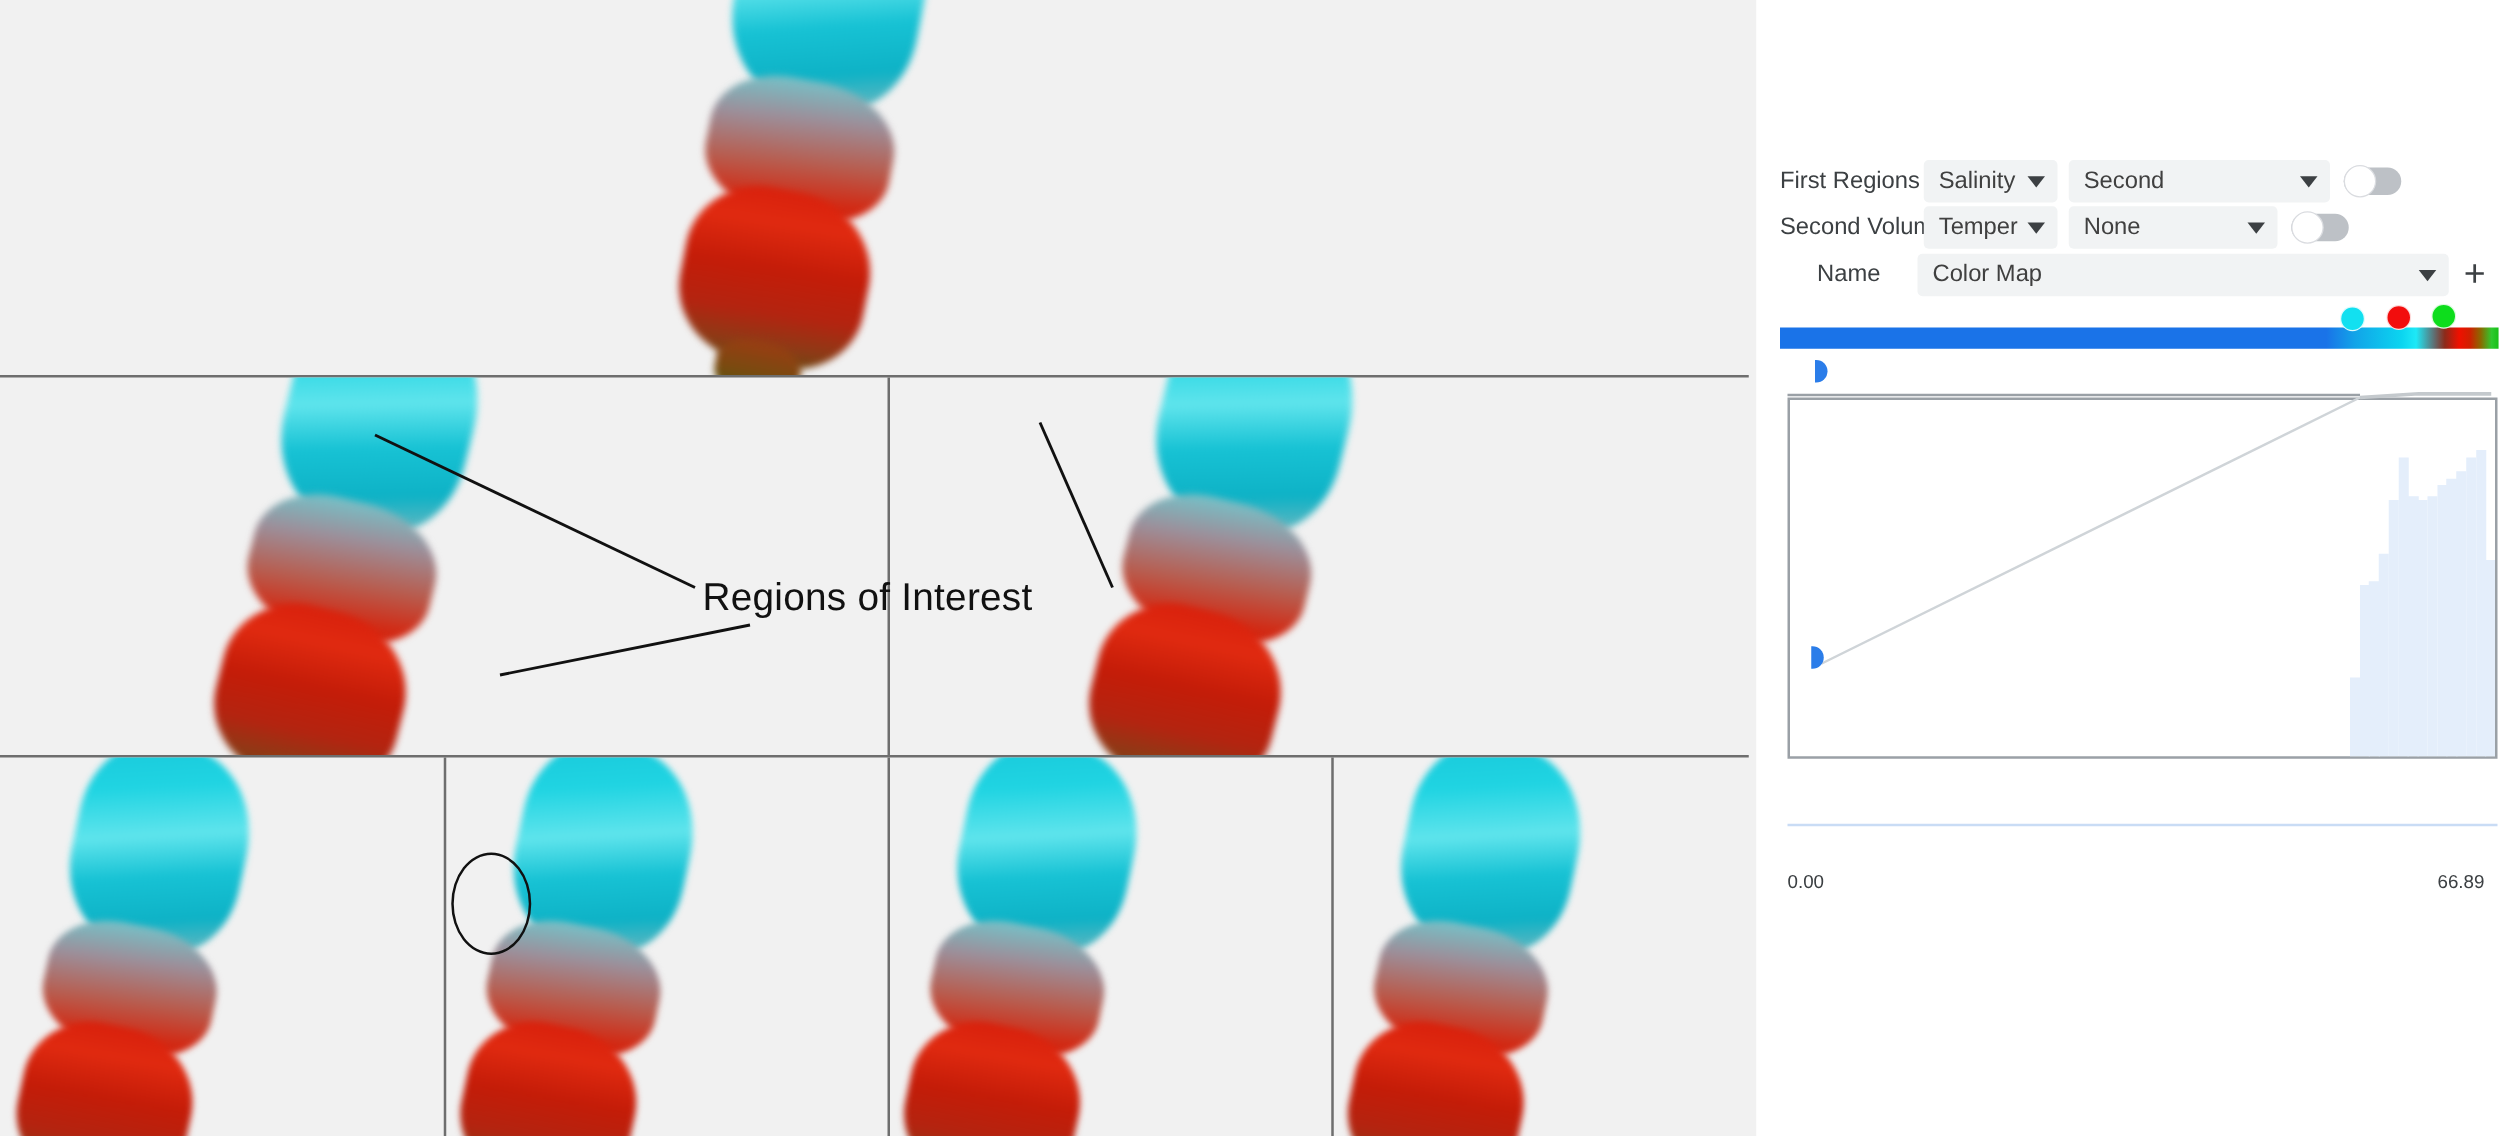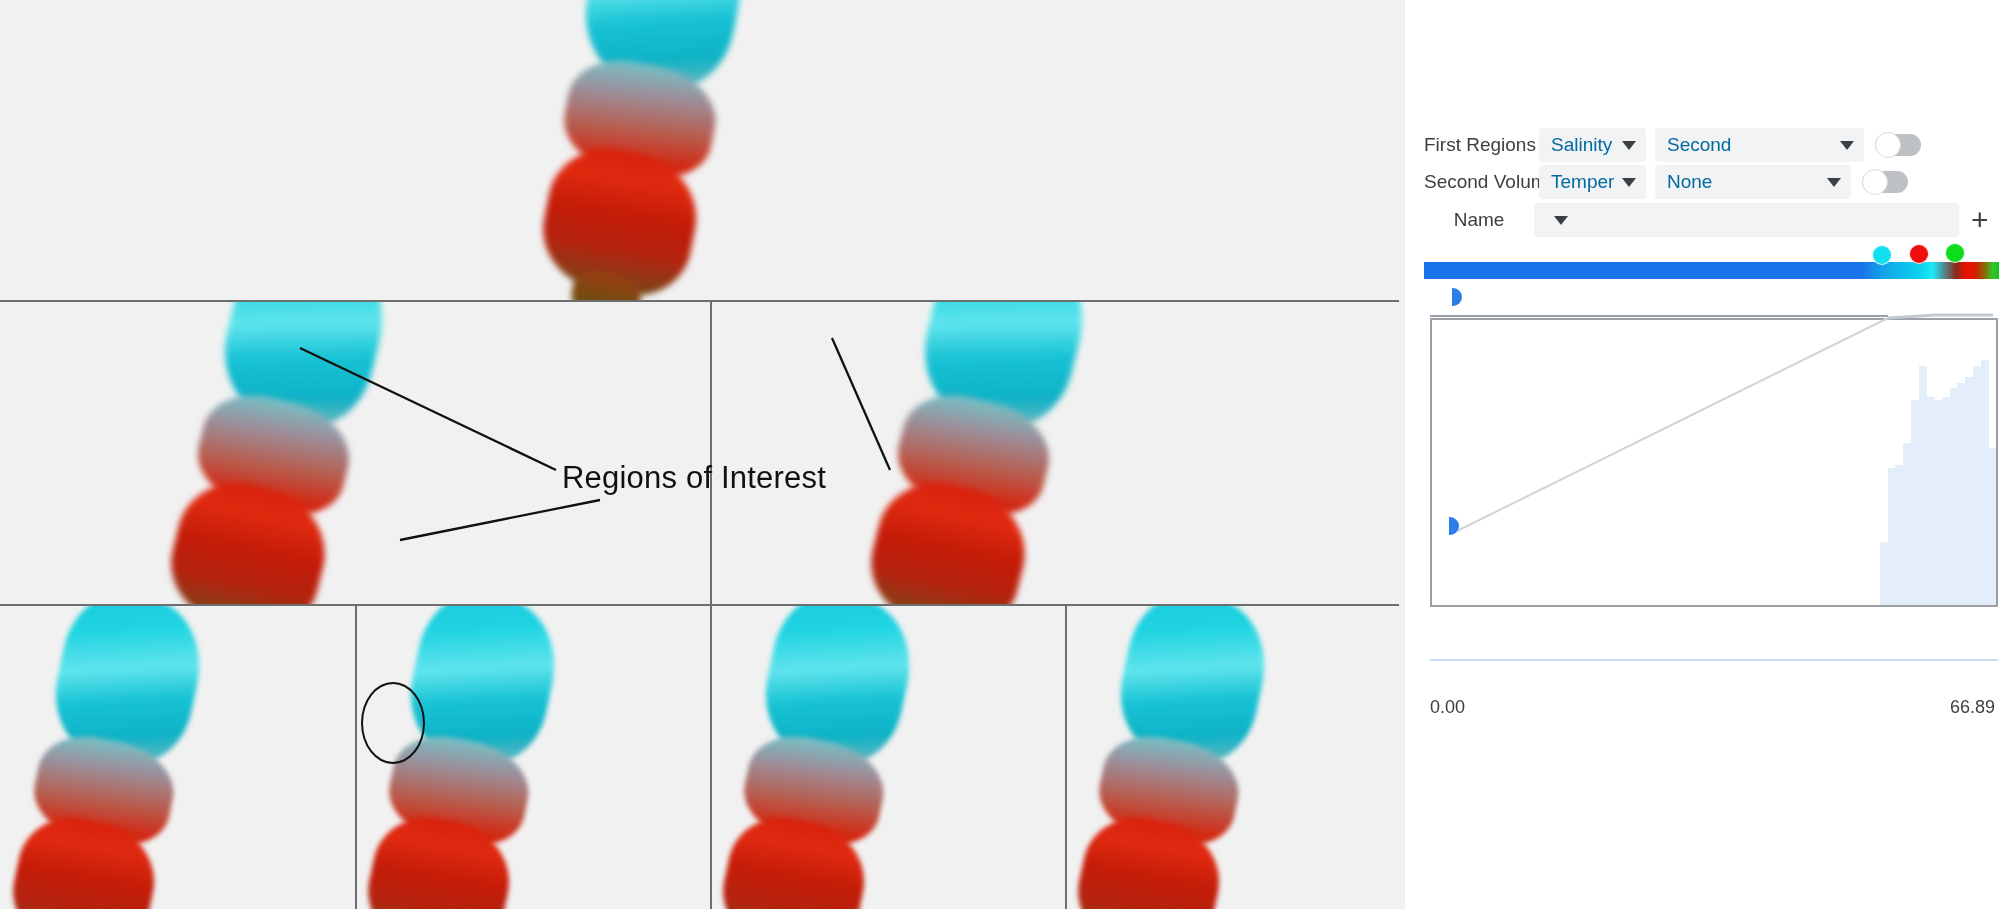--- a/index.html
+++ b/index.html
@@ -33,21 +33,21 @@
   .annot{position:absolute;color:#111;font-size:31px;letter-spacing:.2px;
          white-space:nowrap;}
   #leaders{position:absolute;left:0;top:0;width:1402px;height:909px;pointer-events:none;}
 
   
   #side{position:absolute;left:1405px;top:0;width:594px;height:909px;background:#fff;}
   .ctl-row{position:absolute;height:34px;display:flex;align-items:center;}
   .ctl-label{font-size:19px;color:#3c4043;white-space:nowrap;}
   .sel{background:#f1f3f4;border-radius:4px;height:34px;display:flex;
        align-items:center;padding:0 10px 0 12px;box-sizing:border-box;
-       font-size:19px;color:#0369a1;cursor:pointer;}
+       font-size:19px;color:#404040;cursor:pointer;}
   .sel .txt{flex:1;overflow:hidden;white-space:nowrap;}
   .caret{width:0;height:0;margin-left:8px;
     border-left:7px solid transparent;border-right:7px solid transparent;
     border-top:9px solid #3c4043;}
   .tgl{width:46px;height:22px;border-radius:11px;background:#bdc1c6;
        position:relative;cursor:pointer;}
   .tgl .knob{position:absolute;left:0;top:-2px;width:26px;height:26px;
        border-radius:50%;background:#fff;border:1.5px solid #dadce0;
        box-sizing:border-box;}
   .plus{font-size:30px;color:#3c4043;line-height:1;cursor:pointer;
@@ -65,21 +65,21 @@
   .hb{position:absolute;bottom:0;background:#e4eefb;}
   #tfsvg{position:absolute;left:0;top:0;width:594px;height:909px;
          pointer-events:none;}
   .node{position:absolute;width:20px;height:20px;border-radius:50%;
         border:1.5px solid rgba(255,255,255,.85);box-sizing:border-box;
         cursor:pointer;}
   .halfnode{position:absolute;width:10px;height:18px;background:#2b7de9;
         border-radius:0 9px 9px 0;cursor:pointer;}
   #hrule{position:absolute;left:1430px;top:659px;width:568px;height:2px;
          background:#c9dcf5;}
-  .axlab{position:absolute;top:697px;font-size:18px;color:#3c4043;}
+  .axlab{position:absolute;top:697px;font-size:15px;color:#3c4043;}
 </style>
 </head>
 <body>
 
 <div id="app">
 
   <div id="viz">
 
     <div class="vrow" id="vrow1">
       <div class="vcell" style="left:0;width:1399px;">
@@ -173,32 +173,33 @@
         <div class="knob"></div>
       </div>
     </div>
 
     <div class="ctl-row" style="left:19px;top:165px;width:575px;">
       <div class="ctl-label" style="width:115px;">Second Volume</div>
       <div class="sel" style="width:107px;">
         <span class="txt">Temperature</span>
         <span class="caret"></span>
       </div>
-      <div class="sel" style="width:196px;margin-left:9px;">
+      <div class="sel" style="width:167px;margin-left:9px;">
         <span class="txt">None</span>
         <span class="caret"></span>
       </div>
       <div class="tgl" style="margin-left:11px;">
         <div class="knob"></div>
       </div>
     </div>
 
     <div class="ctl-row" style="left:19px;top:203px;width:575px;">
       <div class="ctl-label" style="width:110px;text-align:center;">Name</div>
       <div class="sel" style="width:425px;">
+        <span class="txt">Color Map</span>
         <span class="caret"></span>
       </div>
       <div class="plus" style="margin-left:12px;">+</div>
     </div>
   </div>
 
   <div id="cmapbar"></div>
 
   <div id="tf">
     <div id="hist">

